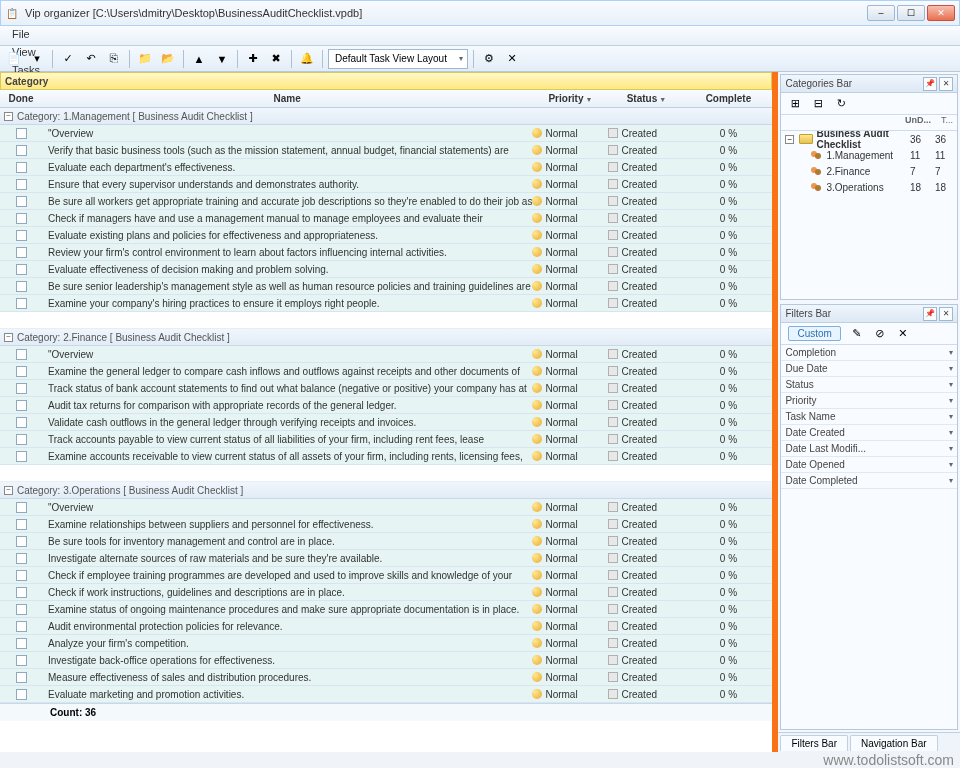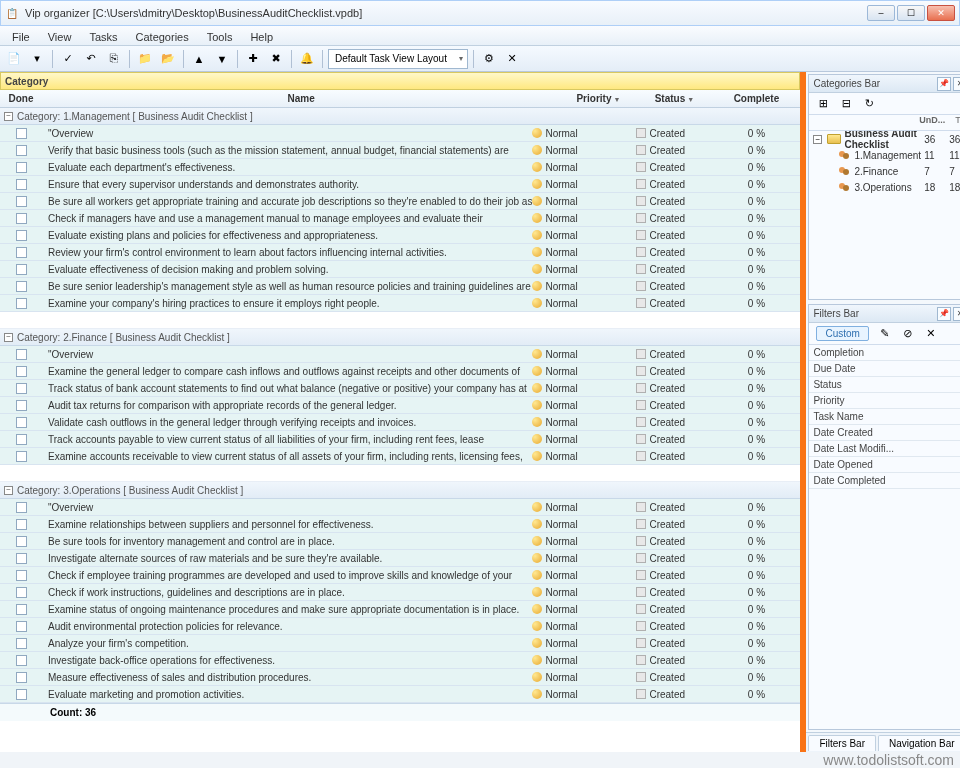--- a/index.html
+++ b/index.html
@@ -7,21 +7,21 @@
 
 
 .titlebar { height: 26px; background: linear-gradient(#f8fbff,#e8f0f8); border: 1px solid #aecff7; display: flex; align-items: center; padding: 0 4px; }
 .titlebar .icon { width: 16px; height: 16px; margin-right: 4px; display: inline-flex; align-items: center; justify-content: center; }
 .titlebar .title { flex: 1; font-size: 11px; color: #333; }
 .winbtns { display: flex; gap: 2px; }
 .winbtn { width: 28px; height: 16px; background: linear-gradient(#f8f8f8,#d8e4f2); border: 1px solid #9cb8d8; border-radius: 2px; display: flex; align-items: center; justify-content: center; font-size: 9px; }
 .winbtn.close { background: linear-gradient(#f8c0b0,#e87050); border-color: #c85040; color: #fff; }
 
 
-.menubar { height: 20px; background: linear-gradient(#fafcff,#e8f0f8); border-bottom: 1px solid #c0d0e0; display: flex; align-items: flex-end; padding-left: 4px; gap: 2px; }
+.menubar { height: 20px; background: linear-gradient(#fafcff,#e8f0f8); border-bottom: 1px solid #c0d0e0; display: flex; align-items: flex-start; padding-left: 4px; gap: 2px; flex-direction: column; }
 .menubar span { padding: 2px 8px; font-size: 11px; color: #333; }
 
 
 .toolbar { height: 26px; background: linear-gradient(#f5faff,#e4edf7); border-bottom: 1px solid #b8c8dc; display: flex; align-items: center; padding: 0 4px; gap: 3px; }
 .tbtn { width: 20px; height: 20px; border: 1px solid transparent; border-radius: 2px; display: inline-flex; align-items: center; justify-content: center; font-size: 11px; }
 .tsep { width: 1px; height: 18px; background: #b0c0d4; margin: 0 2px; }
 .tselect { height: 20px; border: 1px solid #a0b8d0; background: #fff; padding: 0 18px 0 6px; font-size: 10px; display: flex; align-items: center; position: relative; min-width: 140px; }
 .tselect::after { content: "▾"; position: absolute; right: 4px; font-size: 8px; color: #666; }
 
 
@@ -44,21 +44,21 @@
 
 .taskgrid { flex: 1; overflow-y: auto; background: #fff; }
 .grouphdr { height: 17px; background: linear-gradient(#f0f6fc,#e2ecf6); border-bottom: 1px solid #c8d8e8; display: flex; align-items: center; padding-left: 4px; font-size: 10px; color: #555; }
 .grouphdr .expand { width: 9px; height: 9px; border: 1px solid #888; background: #fff; margin-right: 4px; display: inline-flex; align-items: center; justify-content: center; font-size: 8px; line-height: 1; }
 .taskrow { height: 17px; display: flex; align-items: center; border-bottom: 1px solid #d8e4f0; background: #e6f4f4; font-size: 10px; color: #333; }
 .taskrow:nth-child(even) { background: #e6f4f4; }
 .taskrow .cdone { width: 42px; display: flex; justify-content: center; }
 .taskrow .chk { width: 11px; height: 11px; border: 1px solid #90a8c0; background: #fff; }
 .taskrow .cname { flex: 1; padding-left: 6px; overflow: hidden; white-space: nowrap; text-overflow: ellipsis; }
 .taskrow .cprio { width: 76px; display: flex; align-items: center; gap: 3px; }
-.taskrow .cstatus { width: 76px; display: flex; align-items: flex-start; gap: 3px; margin-left: 28px; }
+.taskrow .cstatus { width: 76px; display: flex; align-items: flex-start; gap: 3px; }
 .taskrow .ccomp { width: 88px; text-align: center; }
 .pball { width: 10px; height: 10px; border-radius: 50%; background: radial-gradient(circle at 30% 30%, #ffe890, #e8a830); }
 .sball { width: 10px; height: 10px; background: #e8e8e8; border: 1px solid #b0b0b0; }
 .countrow { height: 18px; display: flex; align-items: center; padding-left: 50px; font-weight: bold; font-size: 10px; background: #f4fafc; border-top: 1px solid #c8d8e8; }
 .emptyrow { height: 17px; background: #fff; border-bottom: 1px solid #e8eef6; }
 
 
 .panel { border: 1px solid #b8c8dc; margin: 2px; background: #f8fbff; display: flex; flex-direction: column; }
 .panelhdr { height: 18px; background: linear-gradient(#f0f6fc,#dce8f4); border-bottom: 1px solid #c0d0e0; display: flex; align-items: center; padding: 0 4px; font-size: 10px; color: #444; }
 .panelhdr .ptitle { flex: 1; }

